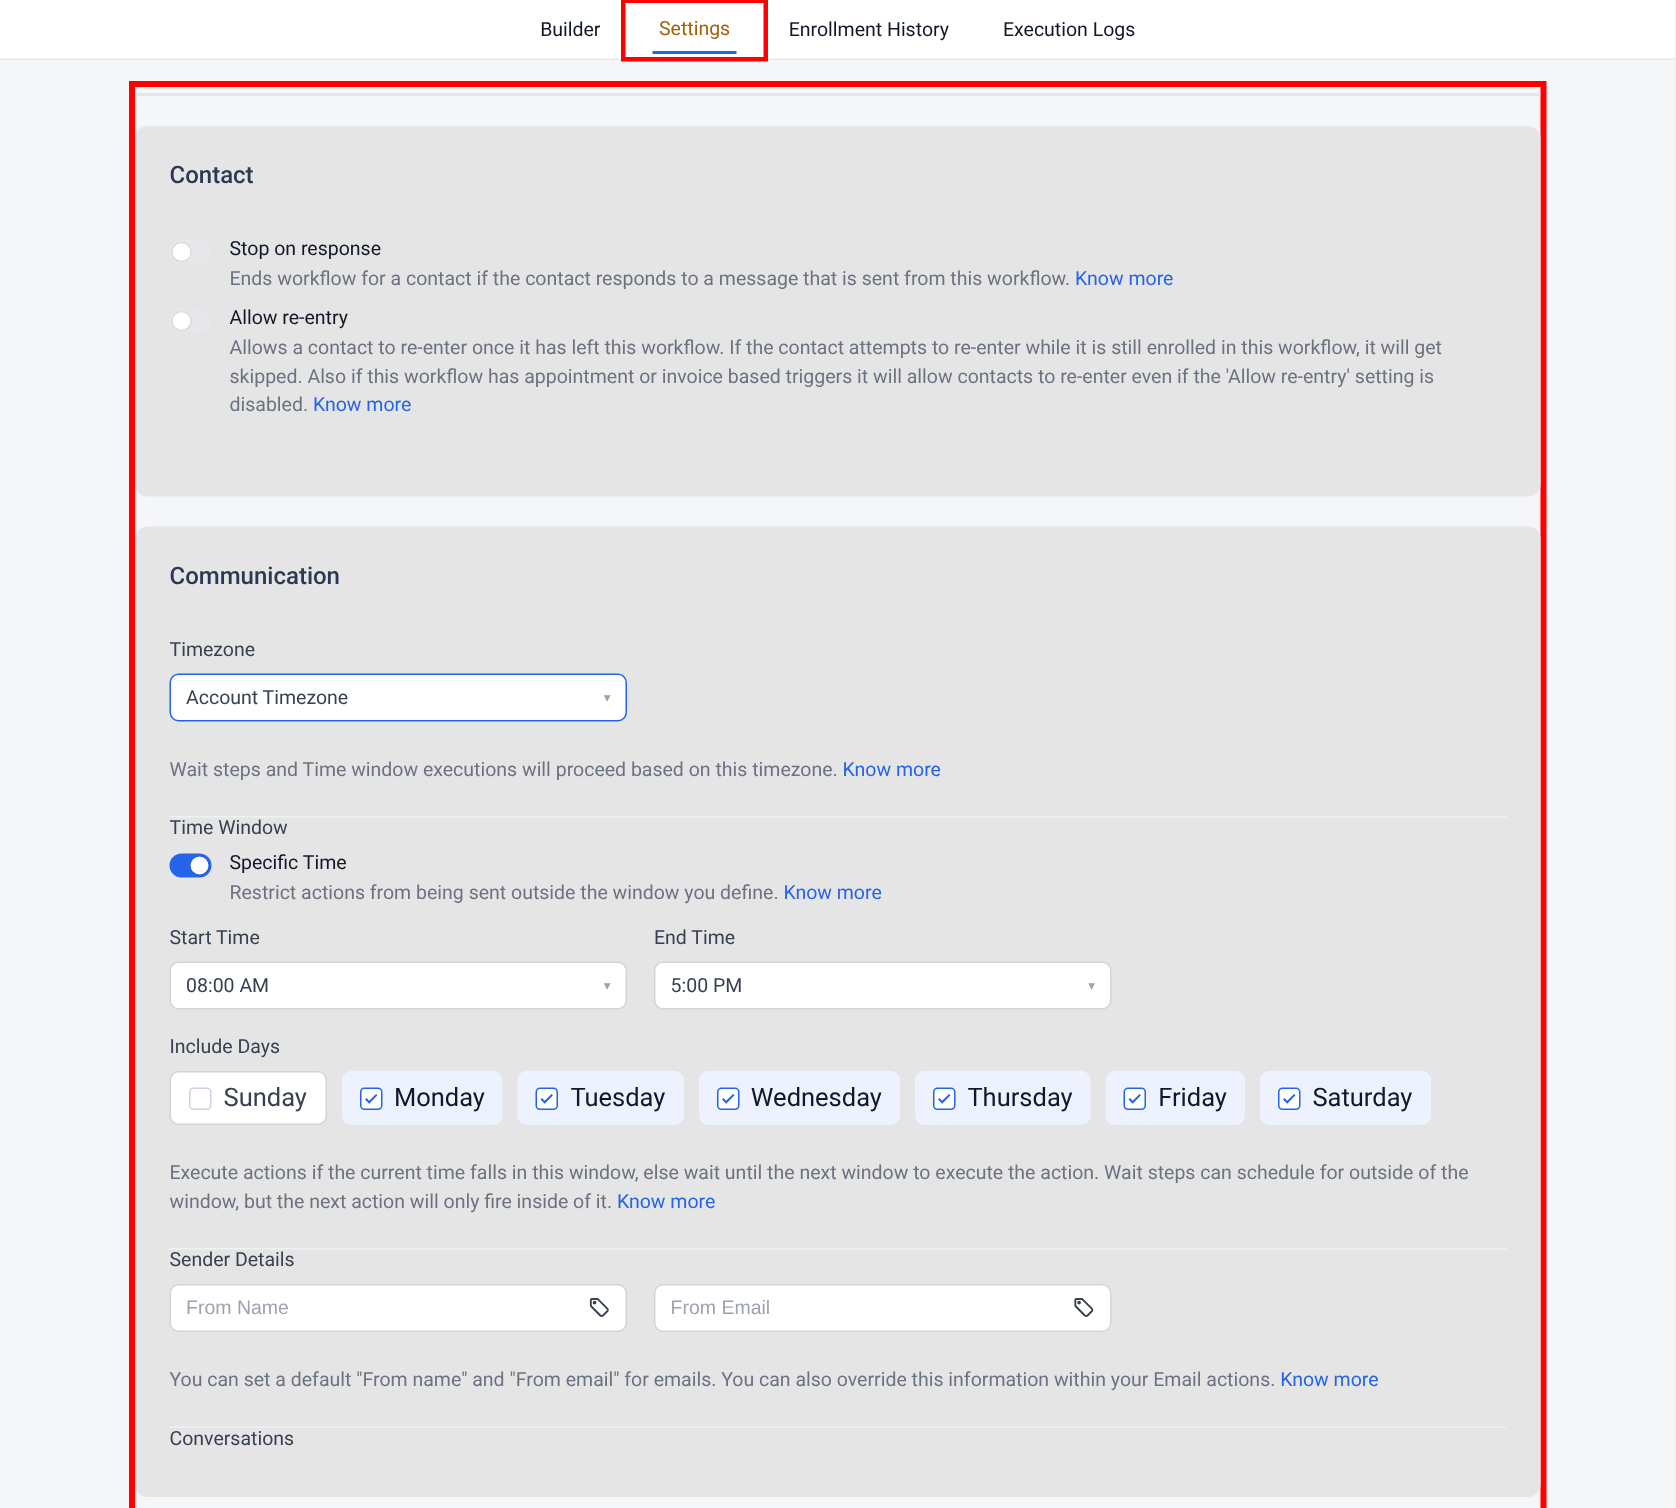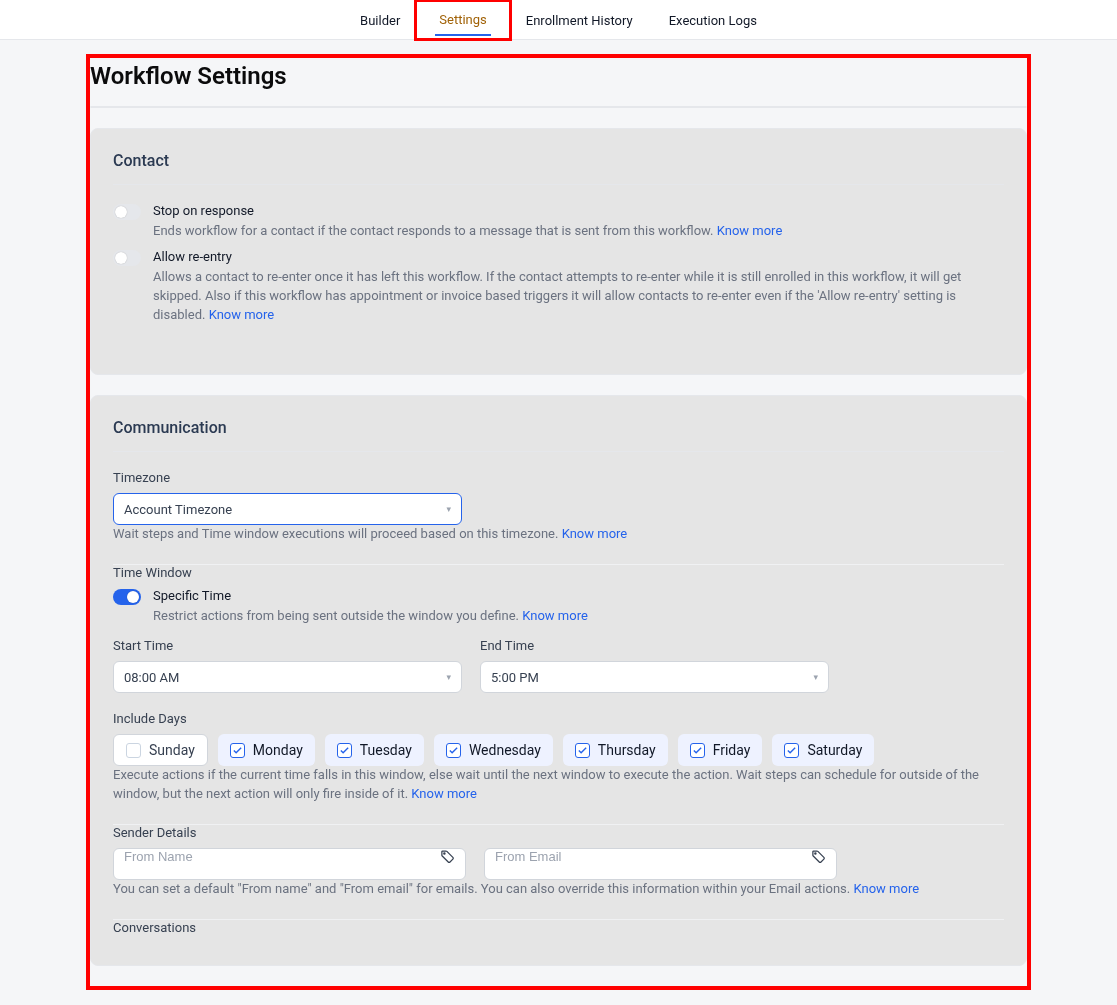--- a/index.html
+++ b/index.html
@@ -119,60 +119,60 @@
   }
   .field-label {
     font-size: 13px;
     color: #374151;
     margin-bottom: 8px;
   }
   .select {
     border: 1px solid #2563eb;
     border-radius: 6px;
     height: 32px;
-    width: 349px;
+    width: 305px;
     display: flex;
     align-items: center;
     justify-content: space-between;
     padding: 0 10px;
     font-size: 13px;
     color: #374151;
     cursor: pointer;
     background: #fff;
   }
   .select.normal { border-color: #d1d5db; }
   .chev {
     font-size: 9px;
     color: #9ca3af;
   }
   .helper {
     font-size: 13px;
     color: #6b7280;
-    margin-top: 0;
+    margin-top: 24px;
     line-height: 1.45;
   }
   .two-col {
     display: flex;
     gap: 18px;
     margin-top: 8px;
   }
   .two-col .col { flex: 0 0 305px; }
   .days {
     display: flex;
     gap: 10px;
     margin-top: 6px;
     flex-wrap: wrap;
   }
   .day {
     display: flex;
     align-items: center;
     gap: 8px;
     border-radius: 6px;
     padding: 7px 12px;
-    font-size: 14px;
+    font-size: 17px;
     cursor: pointer;
   }
   .day.checked {
     background: #eef2ff;
     color: #111827;
   }
   .day.unchecked {
     background: #fff;
     border: 1px solid #d1d5db;
     color: #374151;
@@ -185,23 +185,23 @@
     justify-content: center;
     flex-shrink: 0;
   }
   .day.unchecked .cb { border: 1px solid #cbd5e1; background: #fff; }
   .day.checked .cb { border: 1.5px solid #2563eb; background: #fff; }
   .cb svg { width: 11px; height: 11px; }
   .input {
     border: 1px solid #d1d5db;
     border-radius: 6px;
     height: 32px;
-    width: 353px;
-    display: flex;
-    align-items: flex-start;
+    width: 305px;
+    display: flex;
+    align-items: center;
     justify-content: space-between;
     padding: 0 10px;
     font-size: 13px;
     color: #9ca3af;
     background: #fff;
   }
   .input input {
     border: none;
     outline: none;
     flex: 1;
@@ -223,21 +223,20 @@
   <div class="tab">Builder</div>
   <div class="tab-highlight">
     <div class="tab active">Settings</div>
   </div>
   <div class="tab">Enrollment History</div>
   <div class="tab">Execution Logs</div>
 </div>
 
 <div class="main">
   <div class="outlined">
-    <h1 class="page-title">Workflow Settings</h1>
 
     <div class="spacer-card"></div>
 
     <div class="card">
       <h2>Contact</h2>
 
       <div class="row-toggle">
         <div class="toggle">
             <div class="knob"></div>
           </div>

